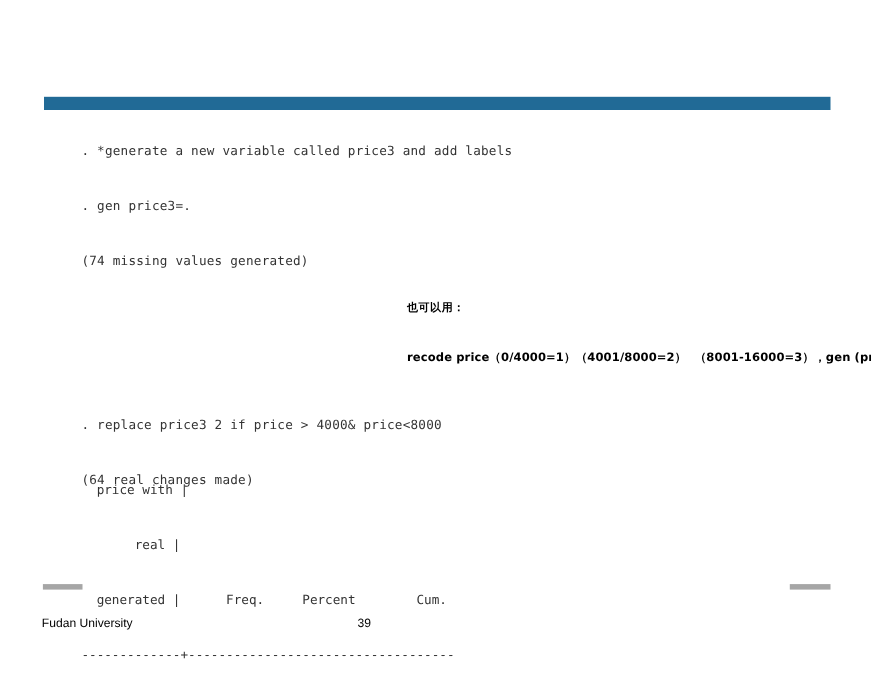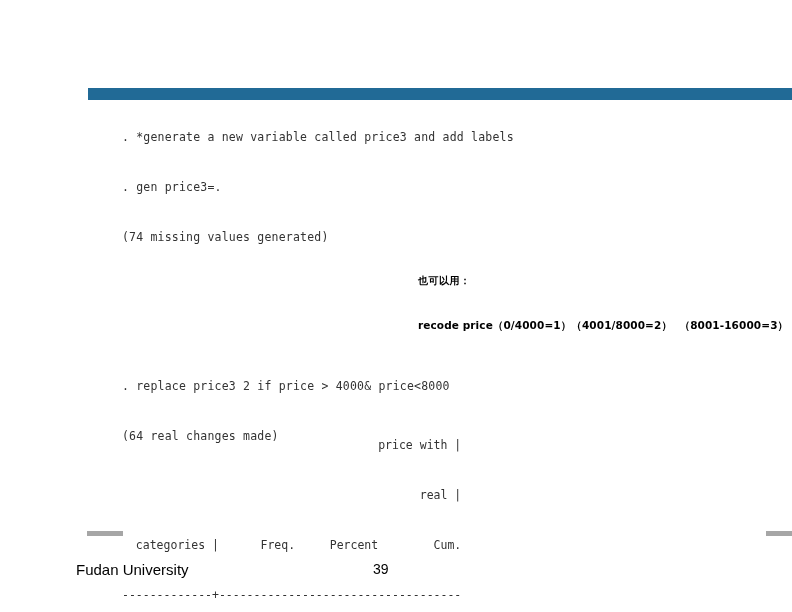--- a/index.html
+++ b/index.html
@@ -14,21 +14,20 @@
     position: relative;
     overflow: hidden;
     font-family: "Liberation Sans", sans-serif;
     color: #000000;
   }
 
   .slide {
     position: absolute;
     inset: 0;
     background: #ffffff;
-    margin-left: 48px;
   }
 
   
   .top-bar {
     position: absolute;
     left: 40px;
     top: 88px;
     width: 715px;
     height: 12px;
     background: #216a96;
@@ -96,37 +95,37 @@
   .tab-block {
     position: absolute;
     left: 74px;
     top: 404px;
     font-family: "DejaVu Sans Mono", "Liberation Mono", monospace;
     font-size: 11.5px;
     line-height: 16.6px;
     color: #333333;
     white-space: pre;
   }
-  .tab-block .ln { white-space: pre; min-height: 16.6px; text-align: right; }
+  .tab-block .ln { white-space: pre; min-height: 16.6px; }
 
   
   .footer-org {
     position: absolute;
-    left: 28px;
+    left: 38px;
     top: 561px;
     font-family: "Liberation Sans", sans-serif;
-    font-size: 15px;
+    font-size: 11px;
     color: #000000;
   }
   .footer-page {
     position: absolute;
     left: 325px;
     top: 561px;
     font-family: "Liberation Sans", sans-serif;
-    font-size: 14px;
+    font-size: 11px;
     color: #000000;
   }
 </style>
 </head>
 <body>
 
 <div class="slide">
 
   <div class="top-bar"></div>
 
@@ -152,21 +151,21 @@
   </div>
 
   <div class="annotation">
     <div class="zh">也可以用：</div>
     <div class="code">recode price（0/4000=1）（4001/8000=2）  （8001-16000=3），gen (price3)</div>
   </div>
 
   <div class="tab-block">
     <div class="ln">  price with |</div>
     <div class="ln">       real |</div>
-    <div class="ln">  categories |      Freq.     Percent        Cum.</div>
+    <div class="ln">  generated |      Freq.     Percent        Cum.</div>
     <div class="ln">-------------+-----------------------------------</div>
     
     
     
     
     
   </div>
 
   <div class="rule-left"></div>
   <div class="rule-right"></div>

